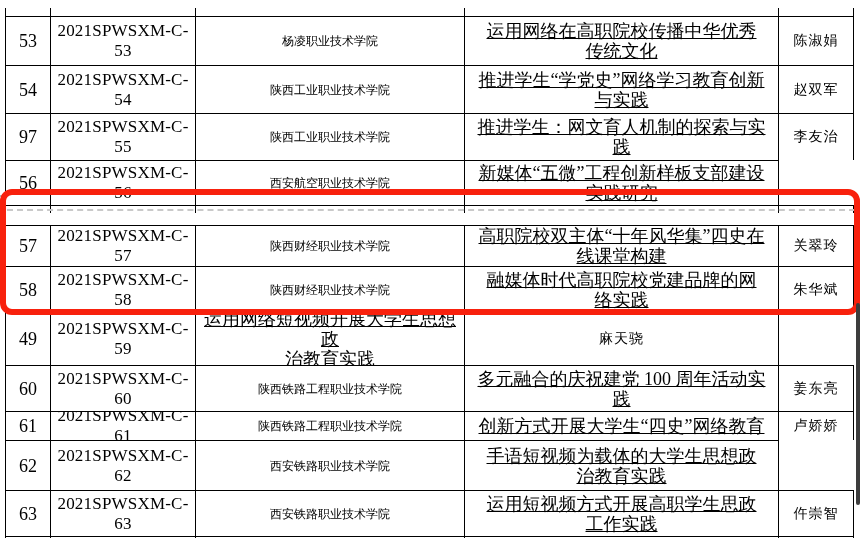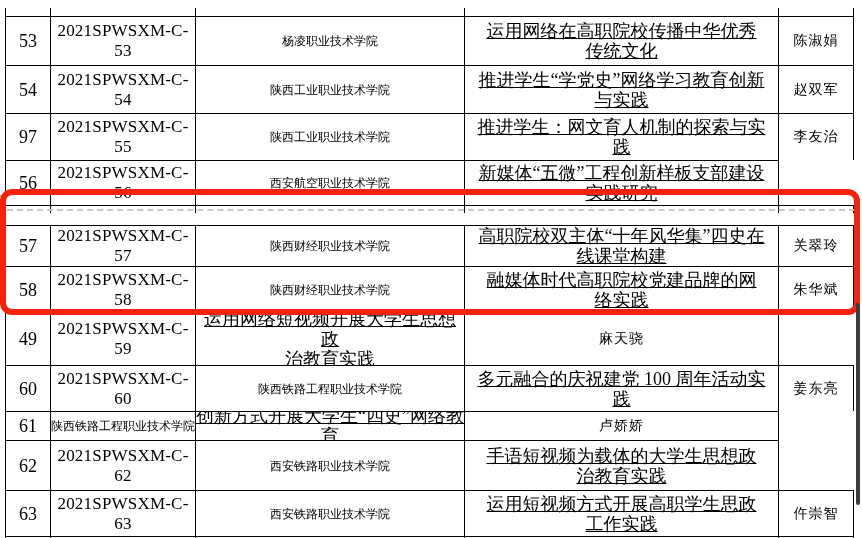--- a/index.html
+++ b/index.html
@@ -148,20 +148,21 @@
     <div class="cell c-num">60</div>
     <div class="cell c-code">2021SPWSXM-C-60</div>
     <div class="cell c-inst">陕西铁路工程职业技术学院</div>
     <div class="cell c-title">多元融合的庆祝建党 100 周年活动实
 践</div>
     <div class="cell c-name">姜东亮</div>
   </div>
 
   <div class="row" style="height:29px">
     <div class="cell c-num">61</div>
+    <div class="cell c-code">2021SPWSXM-C-61</div>
     <div class="cell c-inst">陕西铁路工程职业技术学院</div>
     <div class="cell c-title">创新方式开展大学生“四史”网络教育</div>
     <div class="cell c-name">卢娇娇</div>
   </div>
 
   <div class="row" style="height:50px">
     <div class="cell c-num">62</div>
     <div class="cell c-code">2021SPWSXM-C-62</div>
     <div class="cell c-inst">西安铁路职业技术学院</div>
     <div class="cell c-title">手语短视频为载体的大学生思想政

